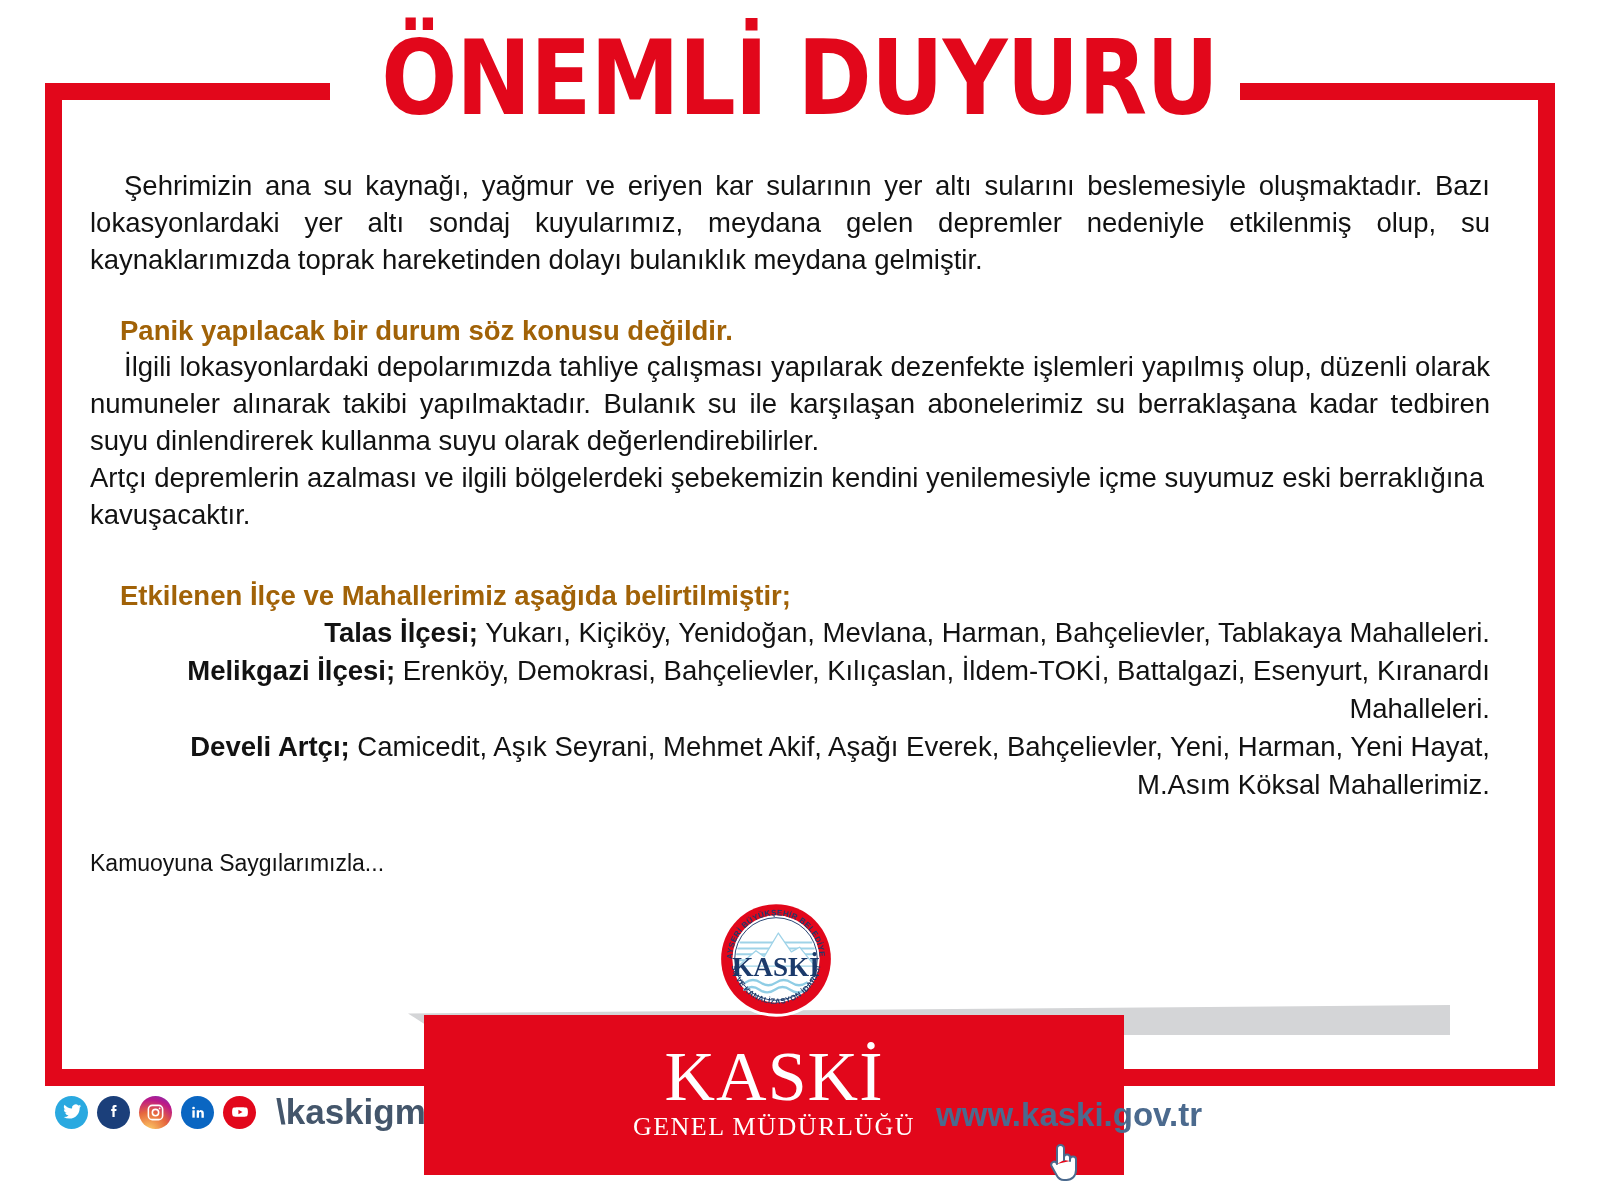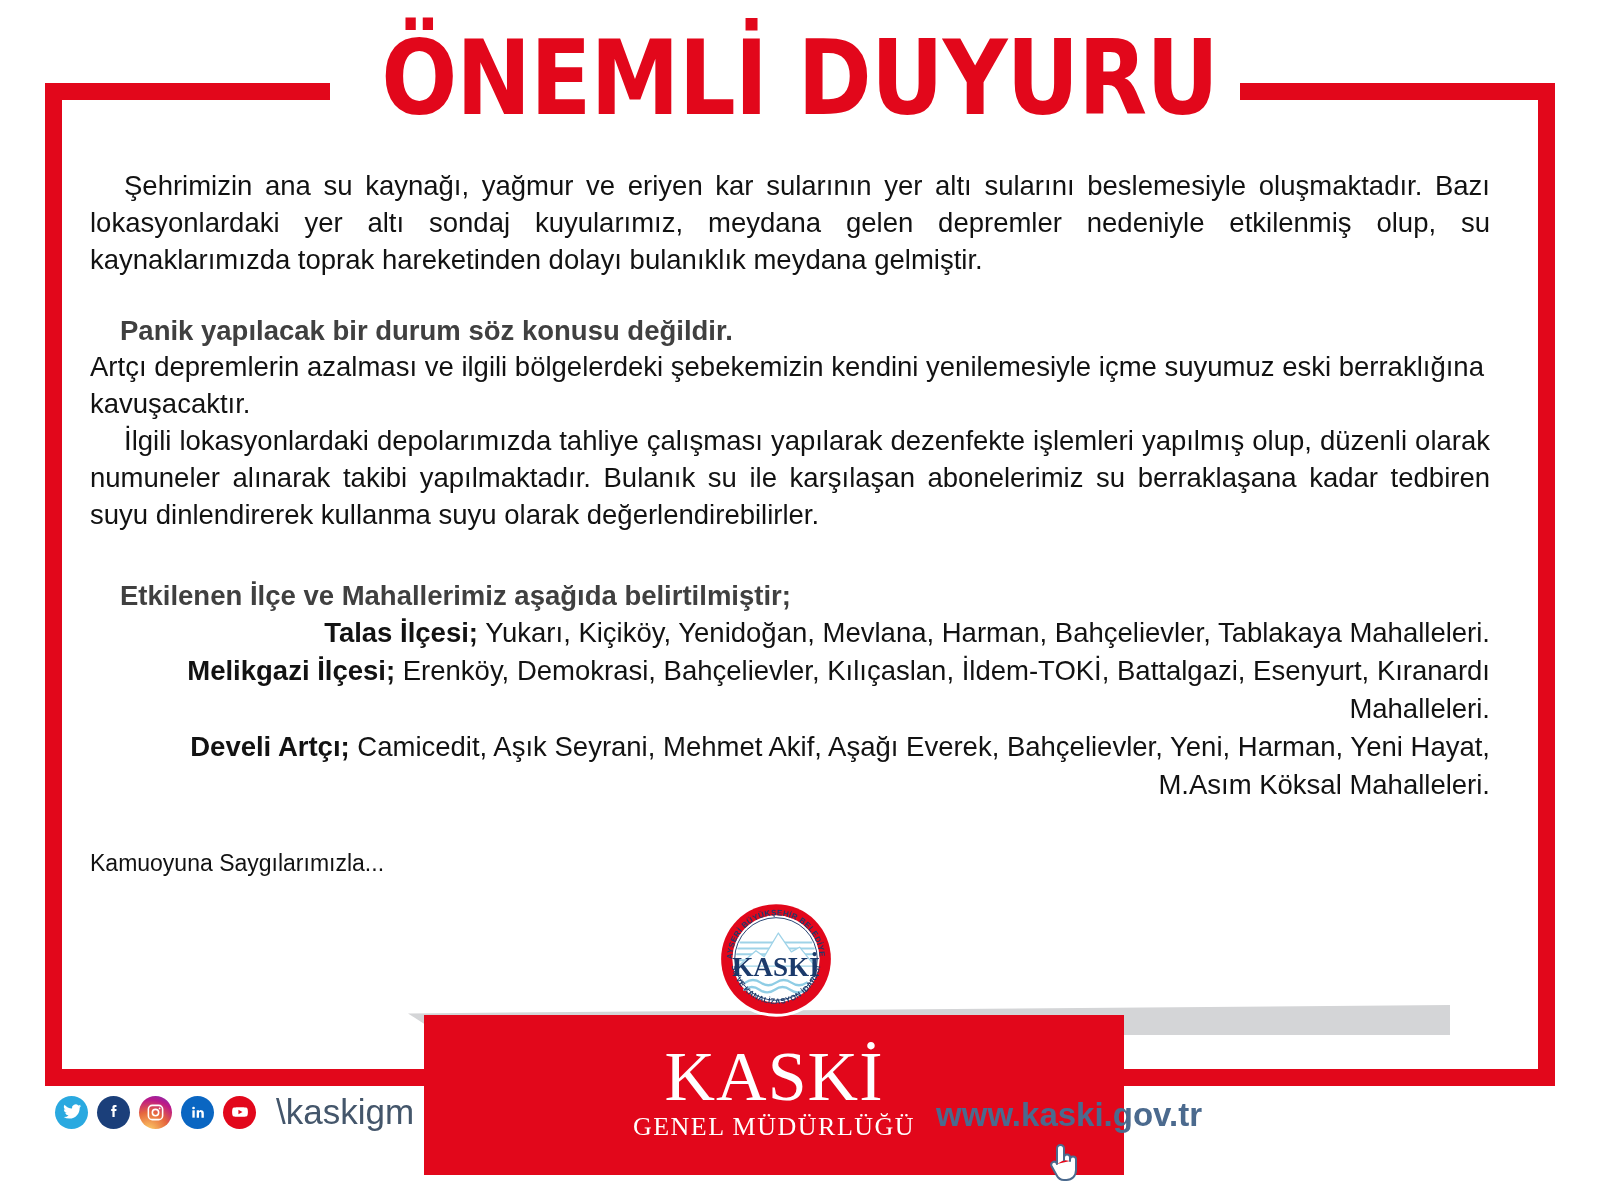--- a/index.html
+++ b/index.html
@@ -82,21 +82,21 @@
     margin: 0 0 0 0;
     text-align: justify;
     text-justify: inter-word;
   }
   .para.flush { text-align: left; }
   .indent { display: inline-block; width: 34px; }
   .gap-md { height: 34px; }
   .gap-lg { height: 44px; }
 
   .red-head {
-    color: #404040;
+    color: #a16207;
     font-weight: bold;
     font-size: 27.5px;
     margin: 0;
     padding-left: 30px;
   }
 
   .district {
     margin: 0;
     text-align: right;
     font-size: 27.5px;
@@ -180,21 +180,21 @@
   }
   .soc svg { display: block; }
   .soc-tw { background: #2aa9e0; }
   .soc-fb { background: #1b3f7a; }
   .soc-ig { background: radial-gradient(circle at 30% 107%, #fdd36a 0%, #e6683c 45%, #bc1888 75%, #7232bd 100%); }
   .soc-in { background: #0a66c2; }
   .soc-yt { background: #e2071b; }
   .social-handle {
     margin-left: 11px;
     font-size: 35px;
-    font-weight: normal;
+    font-weight: bold;
     color: #44566b;
     letter-spacing: 0px;
   }
 
   
   .website {
     position: absolute;
     right: 72px;
     top: 1096px;
     display: flex;
@@ -225,34 +225,34 @@
   </div>
 
   <div class="content">
 
     <p class="para"><span class="indent"></span><span>Şehrimizin ana su kaynağı, yağmur ve eriyen kar sularının yer altı sularını beslemesiyle oluşmaktadır. Bazı lokasyonlardaki yer altı sondaj kuyularımız, meydana gelen depremler nedeniyle etkilenmiş olup, su kaynaklarımızda toprak hareketinden dolayı bulanıklık meydana gelmiştir.</span></p>
 
     <div class="gap-md"></div>
 
     <p class="red-head">Panik yapılacak bir durum söz konusu değildir.</p>
 
+    <p class="para"><span class="indent"></span><span>İlgili lokasyonlardaki depolarımızda tahliye çalışması yapılarak dezenfekte işlemleri yapılmış olup, düzenli olarak numuneler alınarak takibi yapılmaktadır. Bulanık su ile karşılaşan abonelerimiz su berraklaşana kadar tedbiren suyu dinlendirerek kullanma suyu olarak değerlendirebilirler.</span></p>
+
     <p class="para flush">Artçı depremlerin azalması ve ilgili bölgelerdeki şebekemizin kendini yenilemesiyle içme suyumuz eski berraklığına kavuşacaktır.</p>
 
-    <p class="para"><span class="indent"></span><span>İlgili lokasyonlardaki depolarımızda tahliye çalışması yapılarak dezenfekte işlemleri yapılmış olup, düzenli olarak numuneler alınarak takibi yapılmaktadır. Bulanık su ile karşılaşan abonelerimiz su berraklaşana kadar tedbiren suyu dinlendirerek kullanma suyu olarak değerlendirebilirler.</span></p>
-
     <div class="gap-lg"></div>
 
     <p class="red-head">Etkilenen İlçe ve Mahallerimiz aşağıda belirtilmiştir;</p>
 
     <p class="district indented"><span class="d-name">Talas İlçesi;</span> <span>Yukarı, Kiçiköy, Yenidoğan, Mevlana, Harman, Bahçelievler, Tablakaya Mahalleleri.</span></p>
 
     <p class="district"><span class="d-name">Melikgazi İlçesi;</span> <span>Erenköy, Demokrasi, Bahçelievler, Kılıçaslan, İldem-TOKİ, Battalgazi, Esenyurt, Kıranardı Mahalleleri.</span></p>
 
 
-    <p class="district"><span class="d-name">Develi Artçı;</span> <span>Camicedit, Aşık Seyrani, Mehmet Akif, Aşağı Everek, Bahçelievler, Yeni, Harman, Yeni Hayat, M.Asım Köksal Mahalleleri.</span></p>
+    <p class="district"><span class="d-name">Develi Artçı;</span> <span>Camicedit, Aşık Seyrani, Mehmet Akif, Aşağı Everek, Bahçelievler, Yeni, Harman, Yeni Hayat, M.Asım Köksal Mahallerimiz.</span></p>
 
     <div class="gap-lg"></div>
 
     <p class="closing">Kamuoyuna Saygılarımızla...</p>
   </div>
 
   <div class="ribbon-gray"></div>
 
   <div class="banner">
     <div class="banner-main">KASKİ</div>

